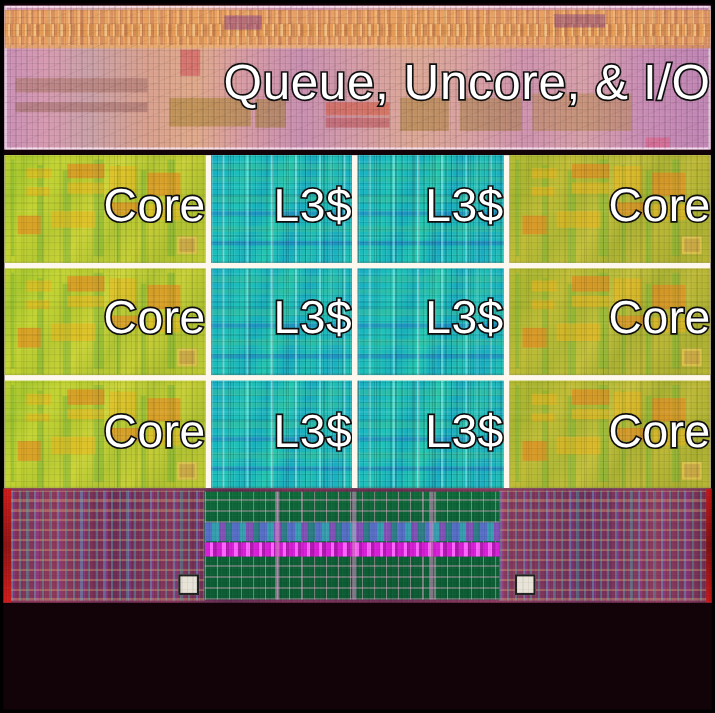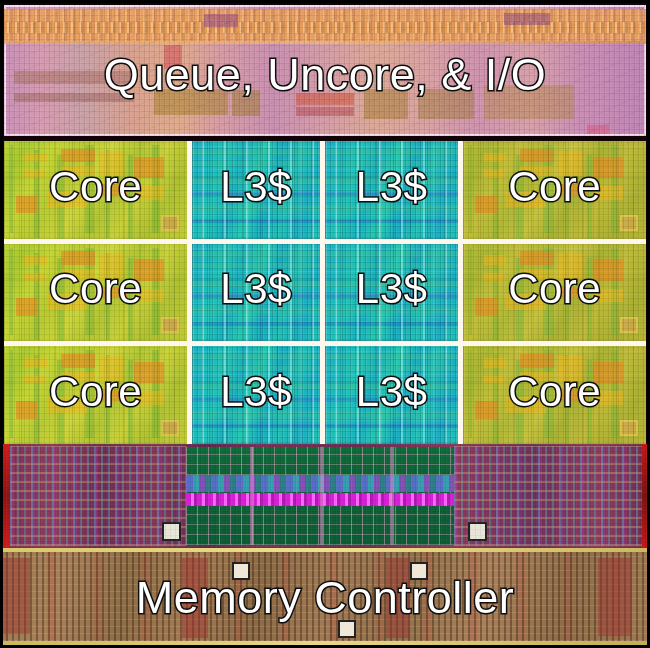--- a/index.html
+++ b/index.html
@@ -40,21 +40,21 @@
     position:absolute;inset:0;
     background-image:
       repeating-linear-gradient(17deg, rgba(255,255,255,.10) 0 1px, rgba(0,0,0,0) 1px 9px),
       repeating-linear-gradient(-24deg, rgba(0,0,0,.12) 0 1px, rgba(0,0,0,0) 1px 13px);
   }
 
   
   .label{
     position:absolute;
     left:0;right:0;
-    text-align:center;
+    text-align:right;
     color:#ffffff;
     font-weight:400;
     letter-spacing:.5px;
     white-space:nowrap;
     -webkit-text-stroke:3px #111;
     paint-order:stroke fill;
     text-shadow:
       0 0 2px rgba(0,0,0,.55);
     pointer-events:none;
   }
@@ -492,30 +492,15 @@
       <div class="magenta"></div>
       <div class="vbar" style="left:64px"></div>
       <div class="vbar" style="left:134px"></div>
       <div class="vbar" style="left:204px"></div>
     </div>
     <div class="chip" style="left:162px;top:78px"></div>
     <div class="chip" style="left:468px;top:78px"></div>
     <div class="grid-fine" style="opacity:.30"></div>
   </div>
 
-  <div class="blk" id="mc">
-    <div class="hatch"></div>
-    <div class="topline"></div>
-    <div class="botline"></div>
-    <div class="red" style="left:0;top:10px;width:30px;height:76px"></div>
-    <div class="red" style="left:182px;top:10px;width:26px;height:80px"></div>
-    <div class="red" style="left:386px;top:10px;width:24px;height:80px"></div>
-    <div class="red" style="left:598px;top:10px;width:34px;height:78px"></div>
-    <div class="grn" style="left:236px;top:18px"></div>
-    <div class="grn" style="left:414px;top:18px"></div>
-    <div class="chip" style="left:232px;top:14px"></div>
-    <div class="chip" style="left:410px;top:14px"></div>
-    <div class="chip" style="left:338px;top:72px"></div>
-    <div class="label" id="lbl-mc" style="top:24px;font-size:45px;">Memory Controller</div>
-  </div>
 
   <div class="frame"></div>
 </div>
 
 </body></html>

